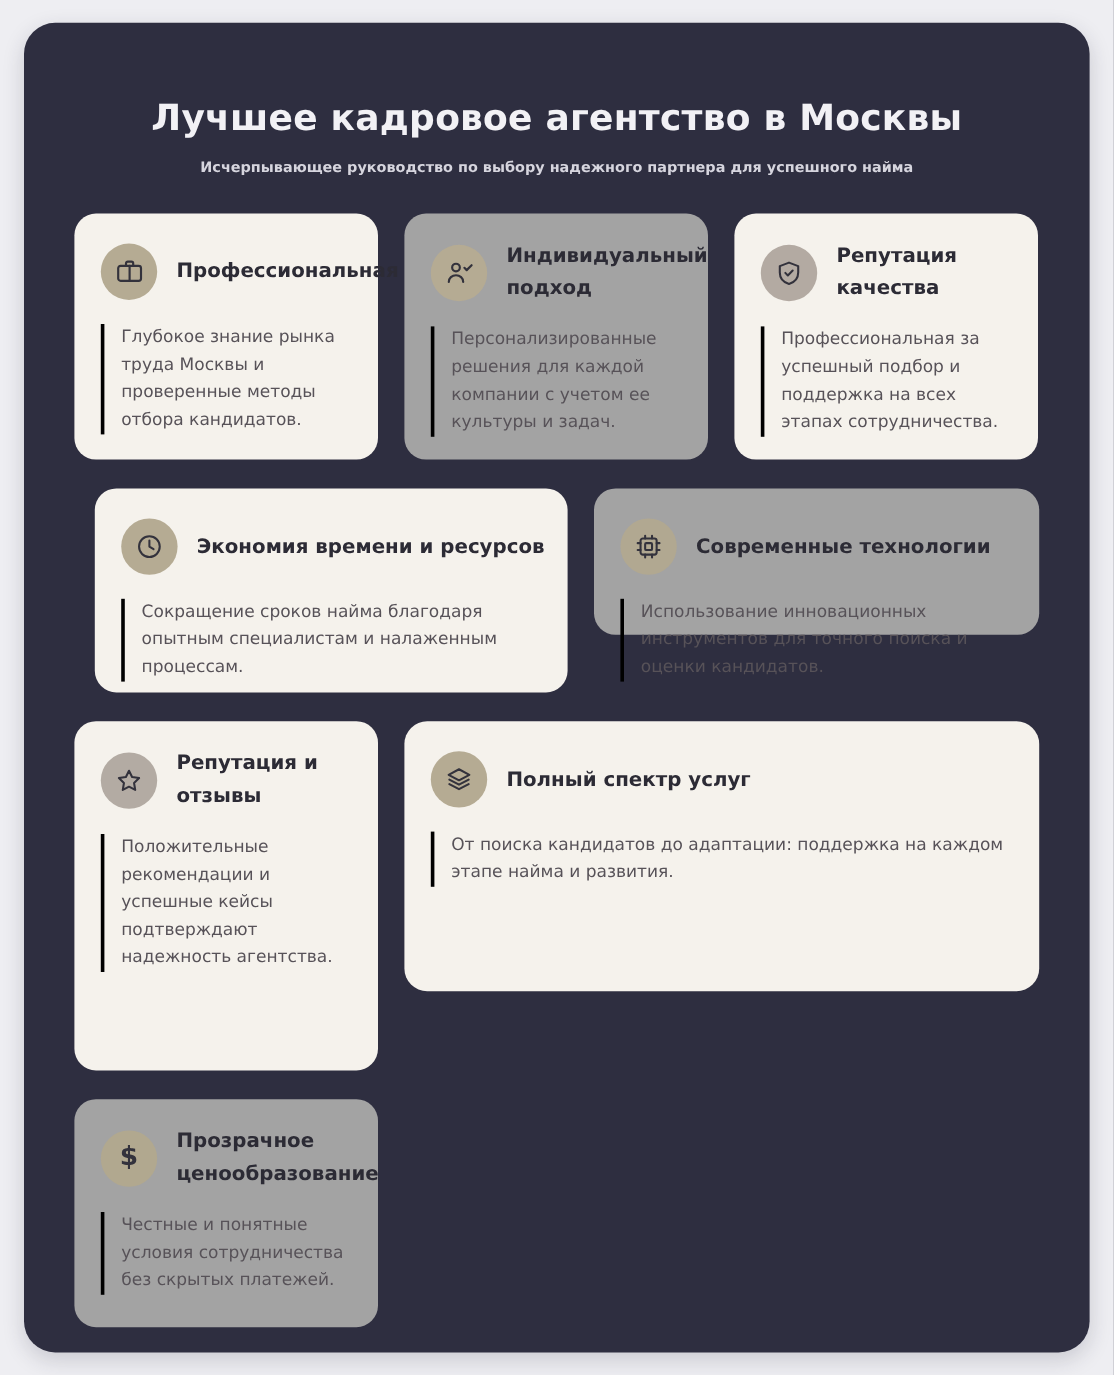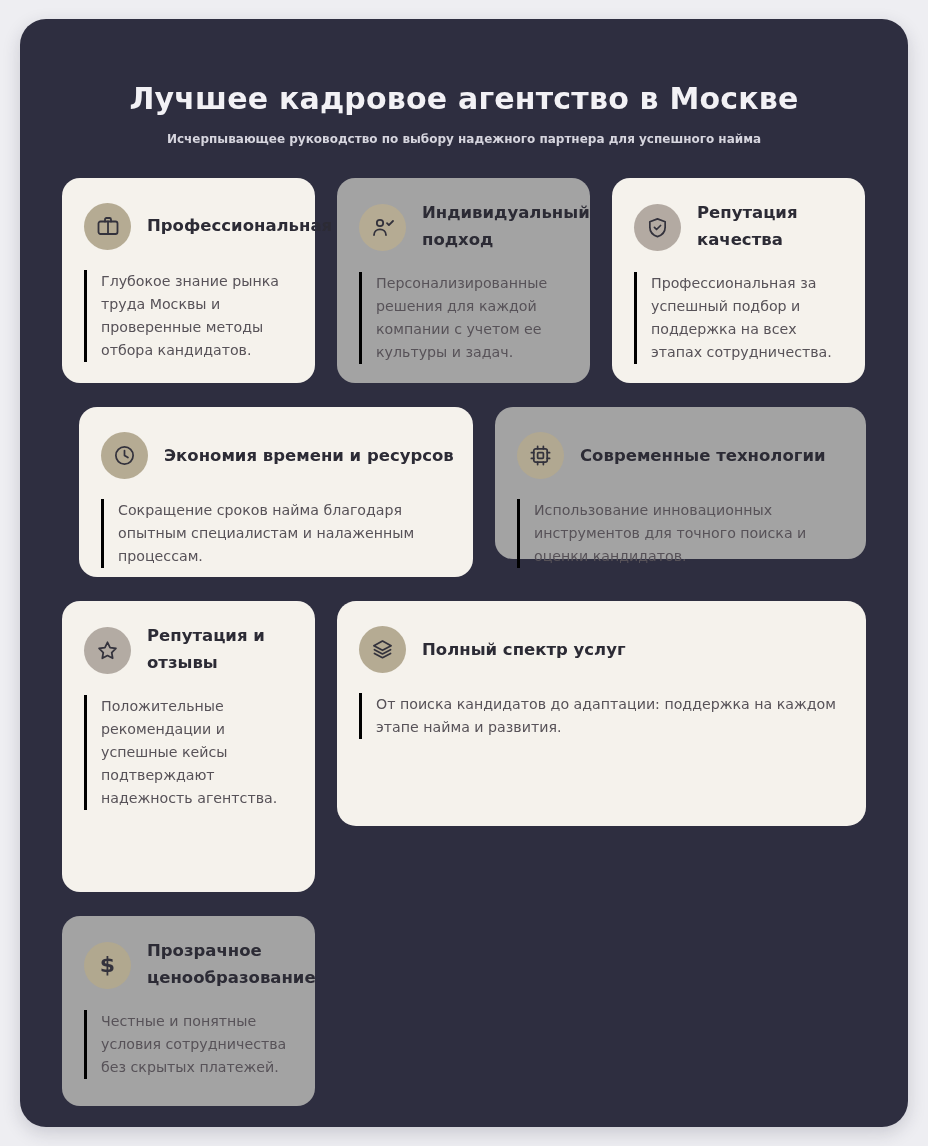--- a/index.html
+++ b/index.html
@@ -103,36 +103,36 @@
     padding-left: 14px;
     border-left: 3px solid #000000;
     font-size: 14.2px;
     color: #575258;
     line-height: 1.62;
   }
 
   
   .r1 .card { width: 253px; height: 205px; }
   .r2 .c-left  { width: 394px; height: 170px; margin-left: 17px; }
-  .r2 .c-right { width: 388px; height: 152px; }
+  .r2 .c-right { width: 388px; height: 122px; }
   .r3 .c-left  { width: 253px; height: 291px; }
   .r3 .c-right { width: 529px; height: 225px; border-radius: 19px; }
   .r4 .card { width: 253px; height: 190px; }
 
   .r1 .card-title,
   .r3 .c-left .card-title,
   .r4 .card-title { line-height: 1.62; }
 </style>
 </head>
 <body>
 
 <div id="infographic">
 
   <div class="header">
-    <h1>Лучшее кадровое агентство в Москве</h1>
+    <h1>Лучшее кадровое агентство в Москвы</h1>
     <p>Исчерпывающее руководство по выбору надежного партнера для успешного найма</p>
   </div>
 
   <div class="grid">
 
     <div class="row r1">
 
       <div class="card cream">
         <div class="card-head">
           <div class="icon-circle" style="background:#b5ab93">

